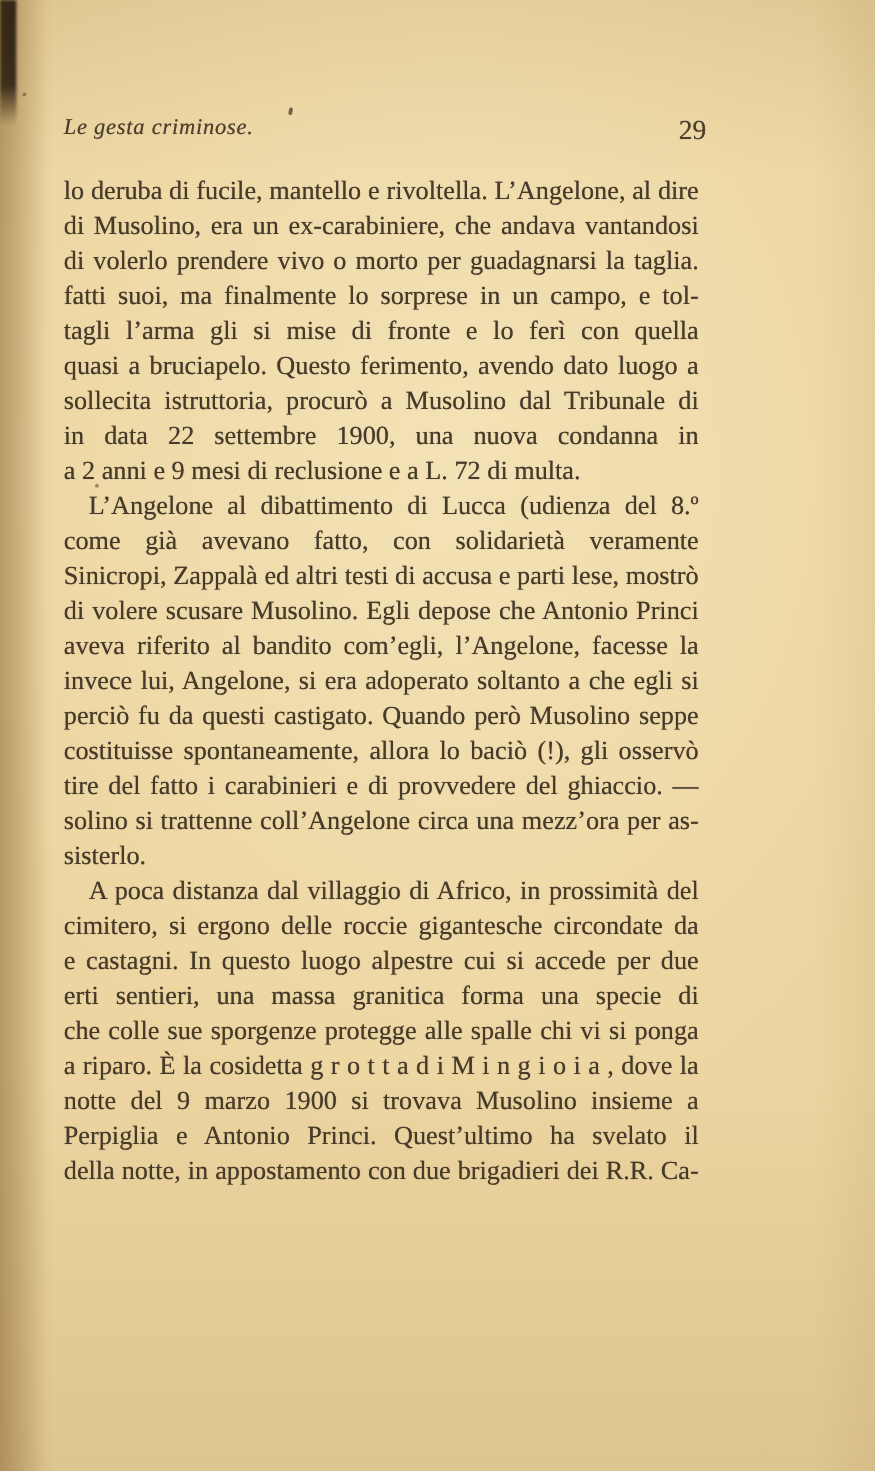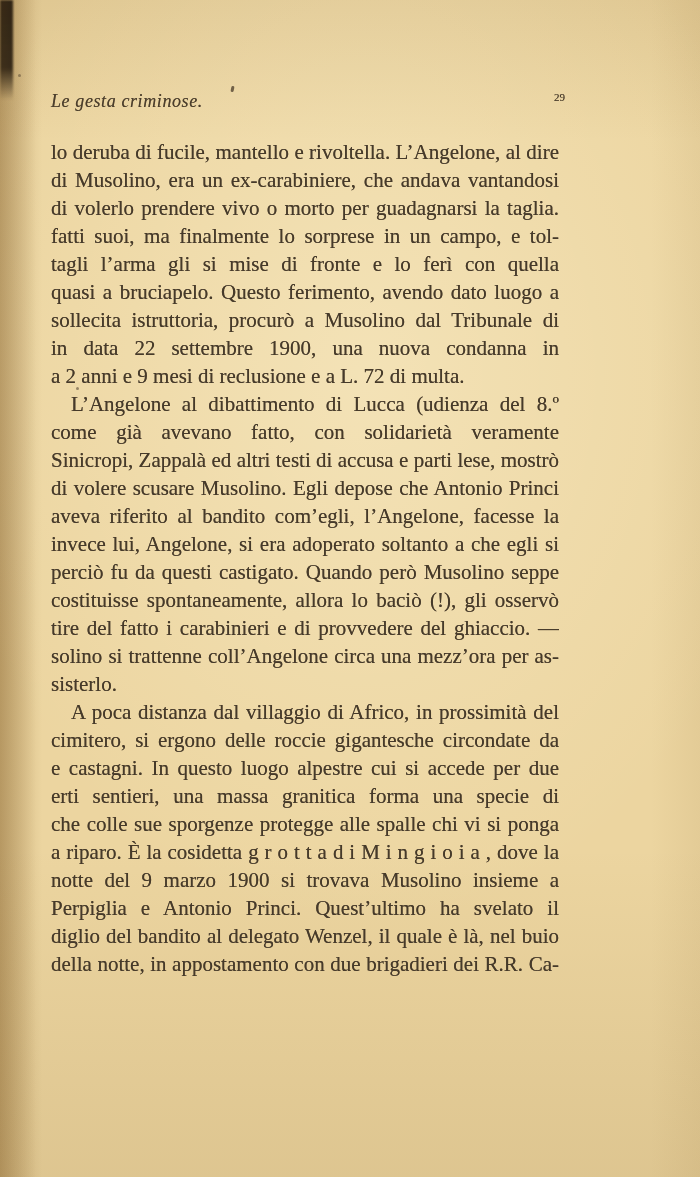--- a/index.html
+++ b/index.html
@@ -26,21 +26,21 @@
     pointer-events:none;
   }
   .header-row{
     position:absolute;left:51px;top:91px;width:508px;height:24px;
   }
   .running-title{
     text-align:left;font-style:italic;font-size:18px;letter-spacing:0.6px;
     color:#4b3e2c;text-shadow:0 0 0.6px rgba(75,62,44,0.65);
   }
   .page-number{
-    position:absolute;right:-6px;top:0;font-size:11px;color:#4b3e2c;
+    position:absolute;right:-6px;top:0;font-size:22px;color:#4b3e2c;
     text-shadow:0 0 0.6px rgba(75,62,44,0.65);
   }
   .text-block{
     position:absolute;left:51px;top:138px;width:508px;
     font-size:21px;color:#463a2a;
     text-shadow:0 0 0.6px rgba(70,57,42,0.72);
   }
   .line{
     height:28px;line-height:28px;overflow:hidden;
     text-align:justify;text-align-last:justify;
@@ -92,16 +92,15 @@
       <div class="line">solino si trattenne coll’Angelone circa una mezz’ora per as-</div>
       <div class="line last">sisterlo.</div>
       <div class="line indent">A poca distanza dal villaggio di Africo, in prossimità del</div>
       <div class="line">cimitero, si ergono delle roccie gigantesche circondate da querce</div>
       <div class="line">e castagni. In questo luogo alpestre cui si accede per due</div>
       <div class="line">erti sentieri, una massa granitica forma una specie di spelonca</div>
       <div class="line">che colle sue sporgenze protegge alle spalle chi vi si ponga</div>
       <div class="line">a riparo. È la cosidetta g r o t t a  d i  M i n g i o i a , dove la</div>
       <div class="line">notte del 9 marzo 1900 si trovava Musolino insieme a Rocco</div>
       <div class="line">Perpiglia e Antonio Princi. Quest’ultimo ha svelato il nascon-</div>
-      <div class="line">diglio del bandito al delegato Wenzel, il quale è là, nel buio</div>
       <div class="line">della notte, in appostamento con due brigadieri dei R.R. Ca-</div>
     </div>
 </div>
 
 </body></html>

